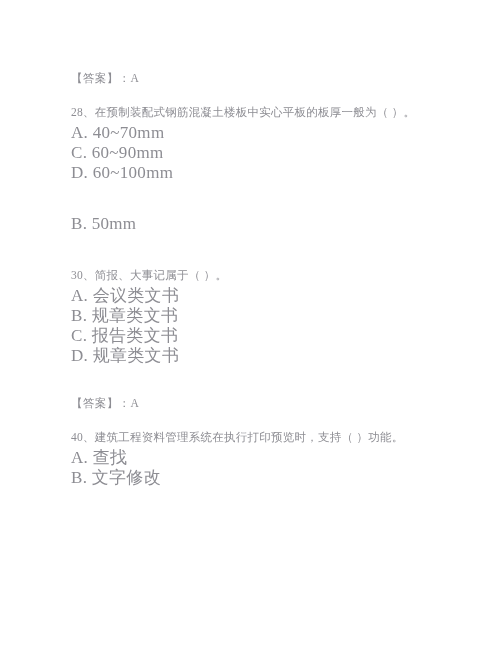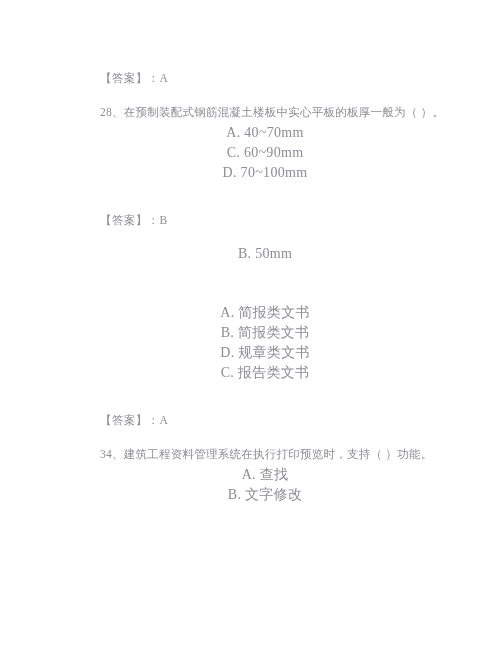--- a/index.html
+++ b/index.html
@@ -12,49 +12,48 @@
     height: 647px;
     overflow: hidden;
     font-family: "Liberation Serif", "DejaVu Serif", serif;
   }
   .page {
     position: relative;
     width: 500px;
     height: 647px;
     background: #ffffff;
     box-sizing: border-box;
-    padding: 68px 70px 0 100px;
+    padding: 68px 70px 0 71px;
   }
   .block {
     margin: 0 0 14px 0;
   }
   .answer-line {
     font-size: 11.5px;
     line-height: 20px;
     color: #8d8d93;
     letter-spacing: 0.4px;
     white-space: nowrap;
   }
   .question-line {
     font-size: 11.5px;
     line-height: 20px;
     color: #8d8d93;
     letter-spacing: 0.25px;
     white-space: nowrap;
   }
   .option-line {
-    font-size: 14px;
+    font-size: 17px;
     line-height: 20px;
     color: #8d8d93;
     letter-spacing: 0.3px;
     white-space: nowrap;
   }
   .qblock {
-    margin-top: 12px;
-    text-align: center;
+    margin-top: 4px;
   }
   .spacer-lg {
     height: 13px;
   }
   .options {
     margin-top: 1px;
   }
 </style>
 </head>
 <body>
@@ -63,56 +62,54 @@
 
   <div class="block">
     <div class="answer-line">【答案】：A</div>
   </div>
 
   <div class="block qblock">
     <div class="question-line">28、在预制装配式钢筋混凝土楼板中实心平板的板厚一般为（  ）。</div>
     <div class="options">
       <div class="option-line">A. 40~70mm</div>
       <div class="option-line">C. 60~90mm</div>
-      <div class="option-line">D. 70~100mm</div>
+      <div class="option-line">D. 60~100mm</div>
     </div>
   </div>
 
   <div class="spacer-lg"></div>
 
-  <div class="block">
-    <div class="answer-line">【答案】：B</div>
-  </div>
 
   <div class="block qblock">
     <div class="options">
       <div class="option-line">B. 50mm</div>
     </div>
   </div>
 
   <div class="spacer-lg"></div>
 
 
   <div class="block qblock">
+    <div class="question-line">30、简报、大事记属于（  ）。</div>
     <div class="options">
-      <div class="option-line">A. 简报类文书</div>
-      <div class="option-line">B. 简报类文书</div>
+      <div class="option-line">A. 会议类文书</div>
+      <div class="option-line">B. 规章类文书</div>
+      <div class="option-line">C. 报告类文书</div>
       <div class="option-line">D. 规章类文书</div>
-      <div class="option-line">C. 报告类文书</div>
     </div>
   </div>
 
   <div class="spacer-lg"></div>
 
   <div class="block">
     <div class="answer-line">【答案】：A</div>
   </div>
 
   <div class="block qblock">
-    <div class="question-line">34、建筑工程资料管理系统在执行打印预览时，支持（  ）功能。</div>
+    <div class="question-line">40、建筑工程资料管理系统在执行打印预览时，支持（  ）功能。</div>
     <div class="options">
       <div class="option-line">A. 查找</div>
       <div class="option-line">B. 文字修改</div>
 
     </div>
   </div>
 
 </div>
 
 </body></html>

